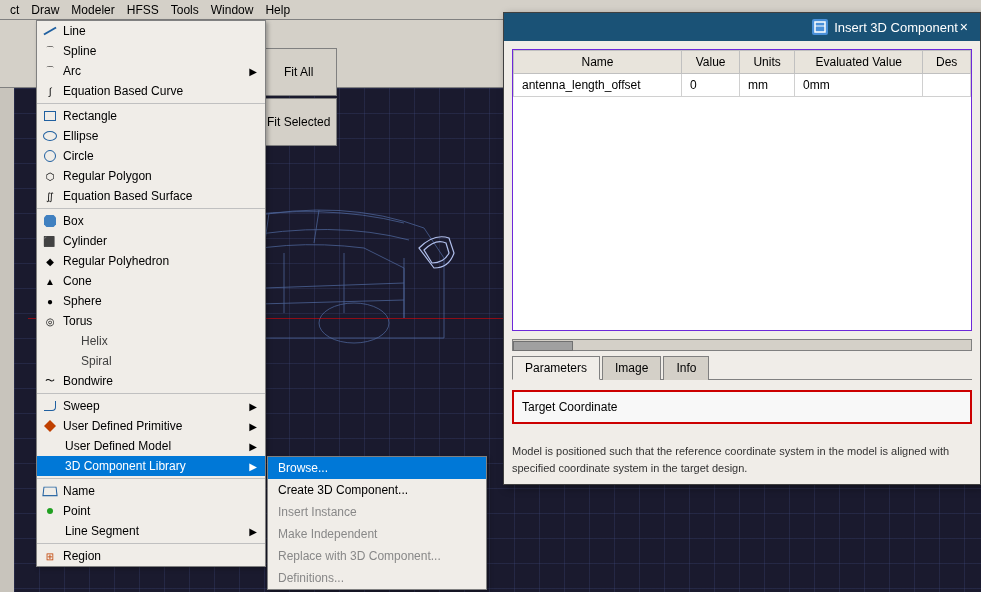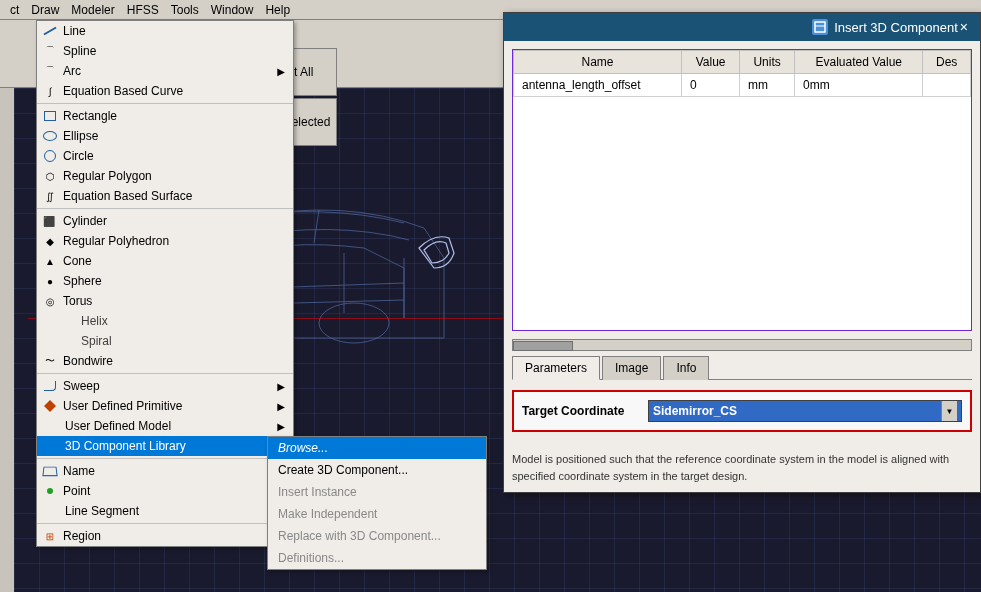--- a/index.html
+++ b/index.html
@@ -107,21 +107,21 @@
       height: 1px;
       background: rgba(255,0,0,0.5);
       pointer-events: none;
     }
 
     
     .draw-menu {
       position: absolute;
       top: 20px;
       left: 36px;
-      width: 258px;
+      width: 230px;
       background: #f0ede8;
       border: 1px solid #808080;
       box-shadow: 2px 2px 4px rgba(0,0,0,0.3);
       z-index: 100;
     }
     .menu-item {
       display: flex;
       align-items: center;
       padding: 3px 8px 3px 26px;
       cursor: pointer;
@@ -168,21 +168,20 @@
       border: 1px solid #808080;
       box-shadow: 2px 2px 4px rgba(0,0,0,0.3);
       z-index: 101;
     }
     .submenu .menu-item {
       padding: 4px 8px 4px 10px;
     }
     .submenu .menu-item.highlighted {
       background: #0078d7;
       color: white;
-      font-style: italic;
     }
     .submenu .menu-item.disabled {
       color: #888;
     }
     .menu-item-3d-lib {
       position: relative;
     }
 
     
     .dialog {
@@ -300,22 +299,21 @@
     
     .target-coord-area {
       margin: 10px 8px 6px;
       padding: 8px;
       border: 2px solid #cc0000;
       background: #f8f8f8;
     }
     .target-coord-row {
       display: flex;
       align-items: center;
-      gap: 6px;
-      font-weight: bold;
+      gap: 18px;
     }
     .target-coord-label {
       font-size: 12px;
       min-width: 120px;
     }
     .target-coord-select {
       flex: 1;
       height: 22px;
       background: #316ac5;
       color: white;
@@ -526,20 +524,26 @@
     <span class="menu-icon">⬡</span>
     <span>Regular Polygon</span>
   </div>
 
   <div class="menu-item">
     <span class="menu-icon">∬</span>
     <span>Equation Based Surface</span>
   </div>
   <div class="menu-divider"></div>
 
+  <div class="menu-item">
+    <span class="menu-icon">
+        <span class="icon-3d"></span>
+      </span>
+    <span>Box</span>
+  </div>
 
   <div class="menu-item">
     <span class="menu-icon">⬛</span>
     <span>Cylinder</span>
   </div>
 
   <div class="menu-item">
     <span class="menu-icon">◆</span>
     <span>Regular Polyhedron</span>
   </div>
@@ -693,23 +697,19 @@
 
   <div class="tab-strip">
     <div class="tab active">Parameters</div>
     <div class="tab">Image</div>
     <div class="tab">Info</div>
   </div>
 
   <div class="target-coord-area">
     <div class="target-coord-row">
       <span class="target-coord-label">Target Coordinate</span>
-      <div class="target-coord-select">
-        <span>Sidemirror_CS</span>
-        <div class="select-arrow">▼</div>
-      </div>
     </div>
   </div>
 
   <div class="description-text">Model is positioned such that the reference coordinate system in the model is
 aligned with specified coordinate system in the target design.</div>
 
 </div>
 
 </body></html>

